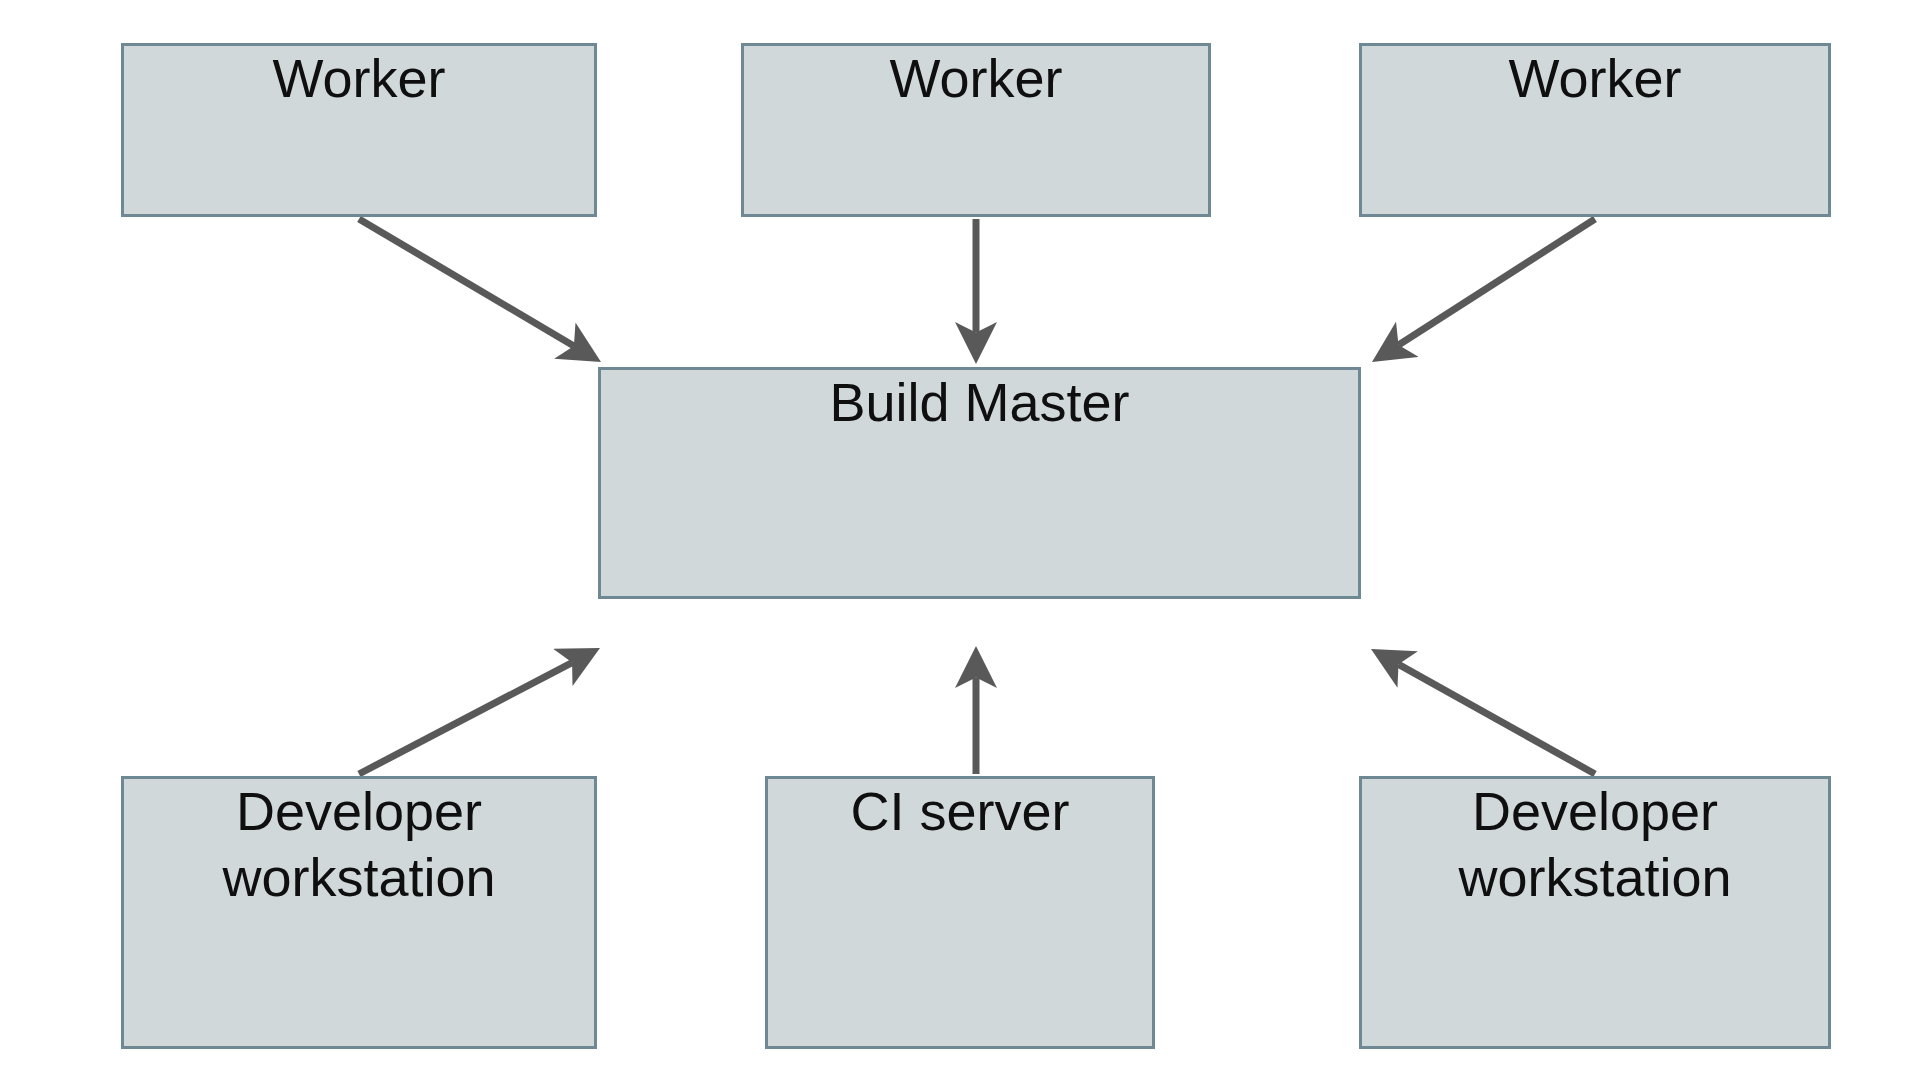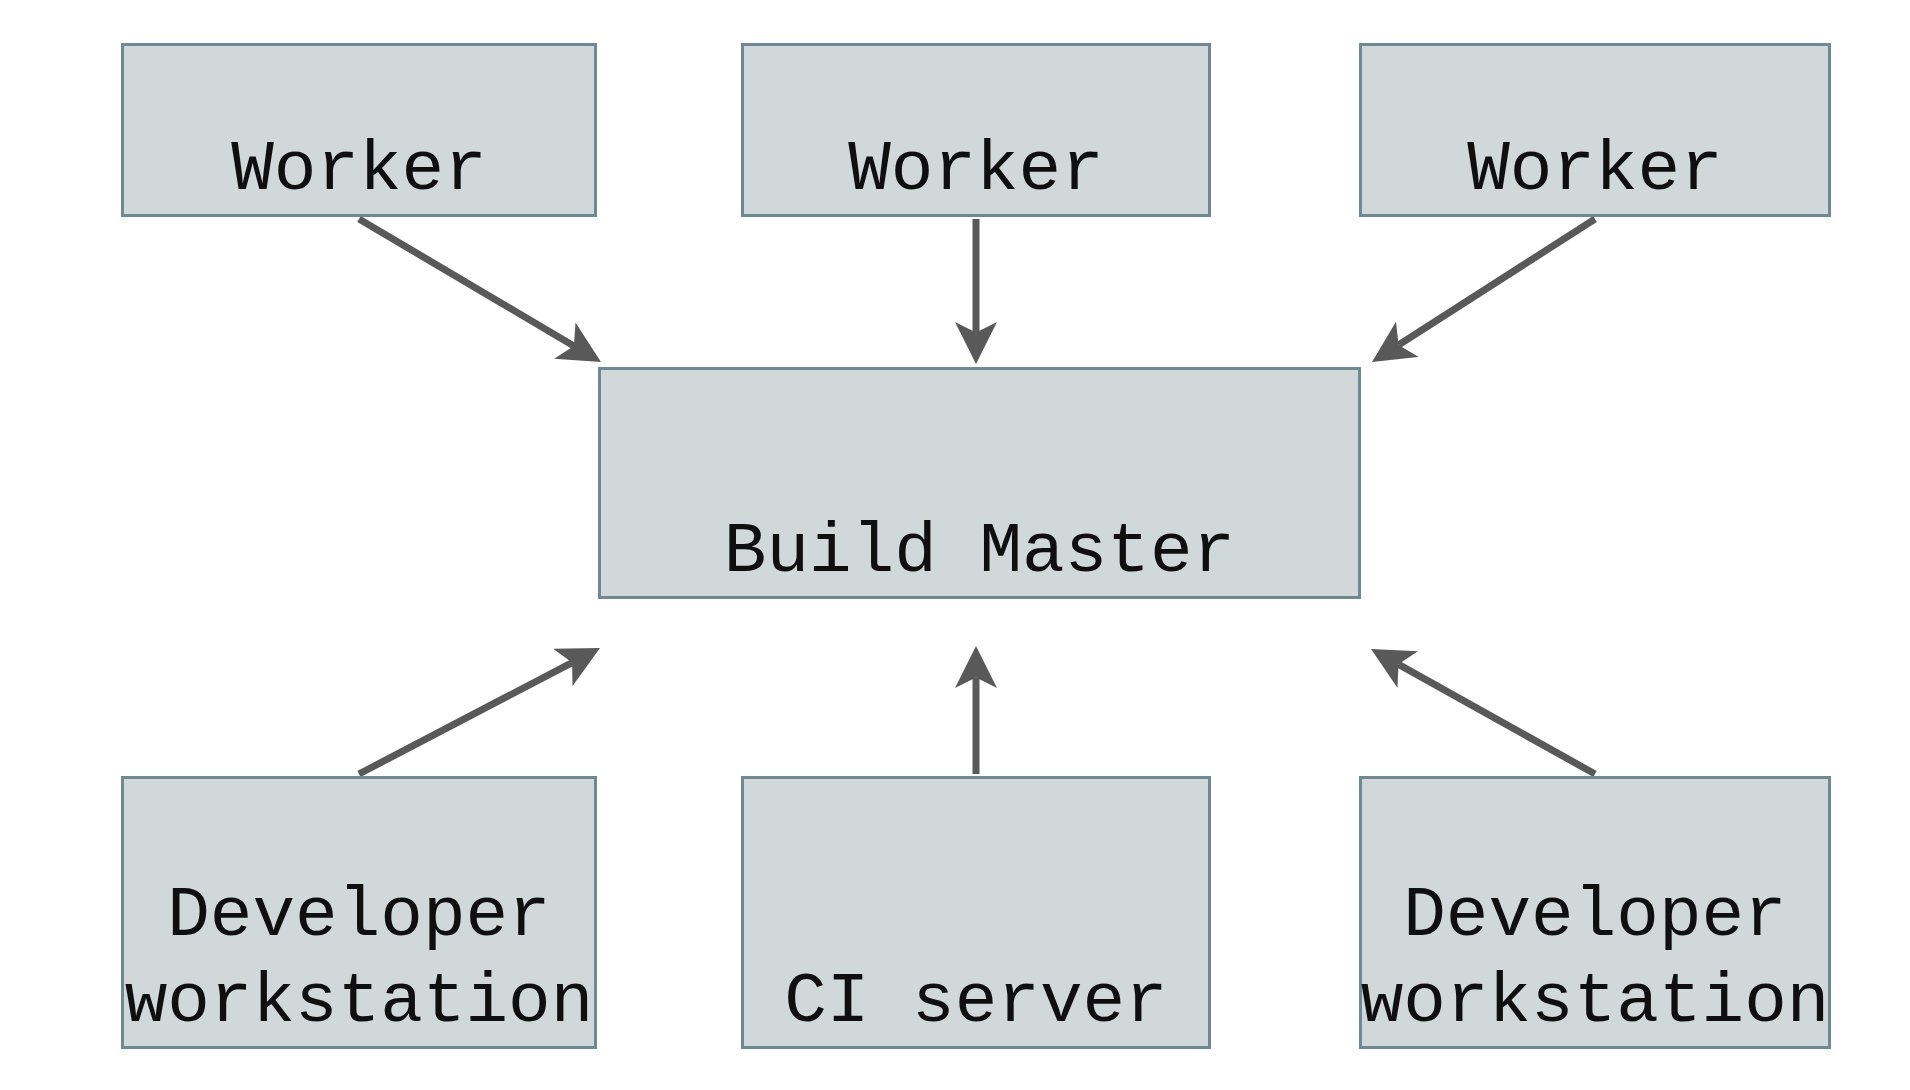--- a/index.html
+++ b/index.html
@@ -19,29 +19,28 @@
     position: absolute;
     left: 0;
     top: 0;
     width: 1910px;
     height: 1090px;
   }
   .node {
     position: absolute;
     box-sizing: border-box;
     display: flex;
-    align-items: flex-end;
+    align-items: flex-start;
     justify-content: center;
     text-align: center;
     background: var(--node-fill, #d1d8da);
     border: 3px solid var(--node-border, #6e8894);
     color: var(--text-color, #0f0f0f);
-    font-size: 71px;
+    font-size: 54px;
     line-height: 1.22;
-    font-family: Liberation Mono, monospace;
   }
   .node span {
     display: block;
   }
 </style>
 </head>
 <body>
 
 <div class="canvas" style="--bg: #ffffff; --node-fill: #d1d8da; --node-border: #6e8894; --text-color: #0f0f0f;">
 
@@ -69,20 +68,20 @@
   </div>
   <div class="node" style="left: 1359px; top: 43px; width: 472px; height: 174px;">
     <span>Worker</span>
   </div>
   <div class="node" style="left: 598px; top: 367px; width: 763px; height: 232px;">
     <span>Build Master</span>
   </div>
   <div class="node" style="left: 121px; top: 776px; width: 476px; height: 273px;">
     <span>Developer workstation</span>
   </div>
-  <div class="node" style="left: 741px; top: 776px; width: 470px; height: 273px;">
+  <div class="node" style="left: 765px; top: 776px; width: 390px; height: 273px;">
     <span>CI server</span>
   </div>
   <div class="node" style="left: 1359px; top: 776px; width: 472px; height: 273px;">
     <span>Developer workstation</span>
   </div>
 
 </div>
 
 </body></html>

